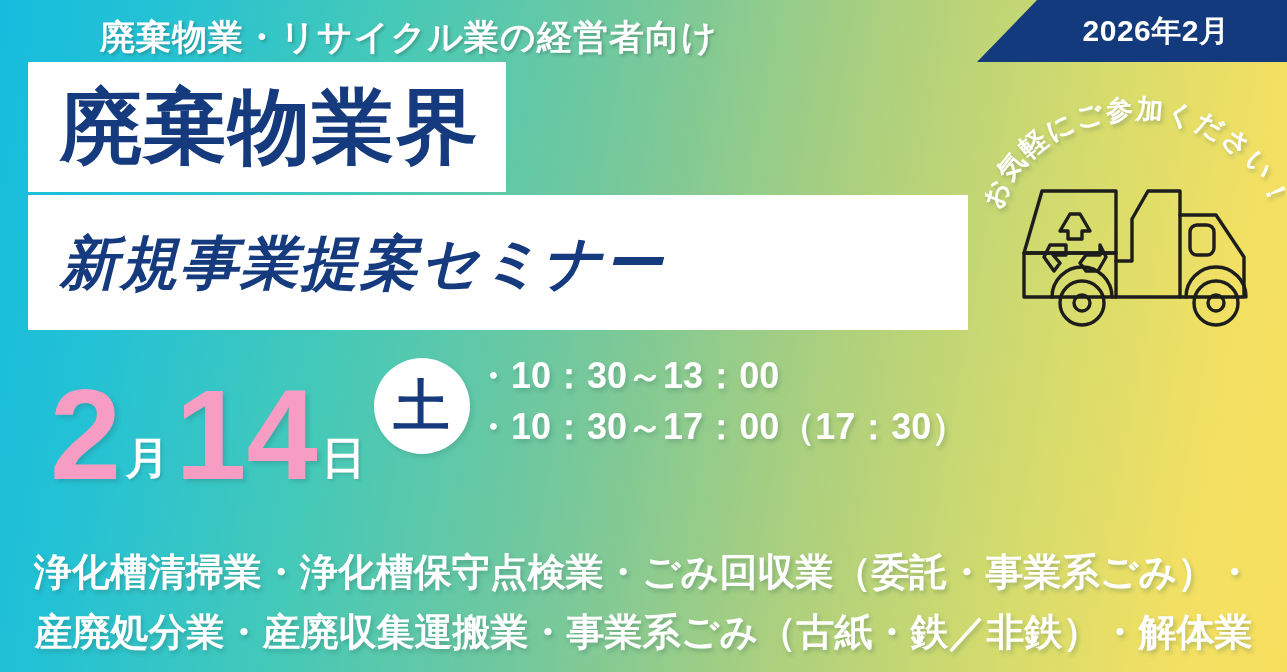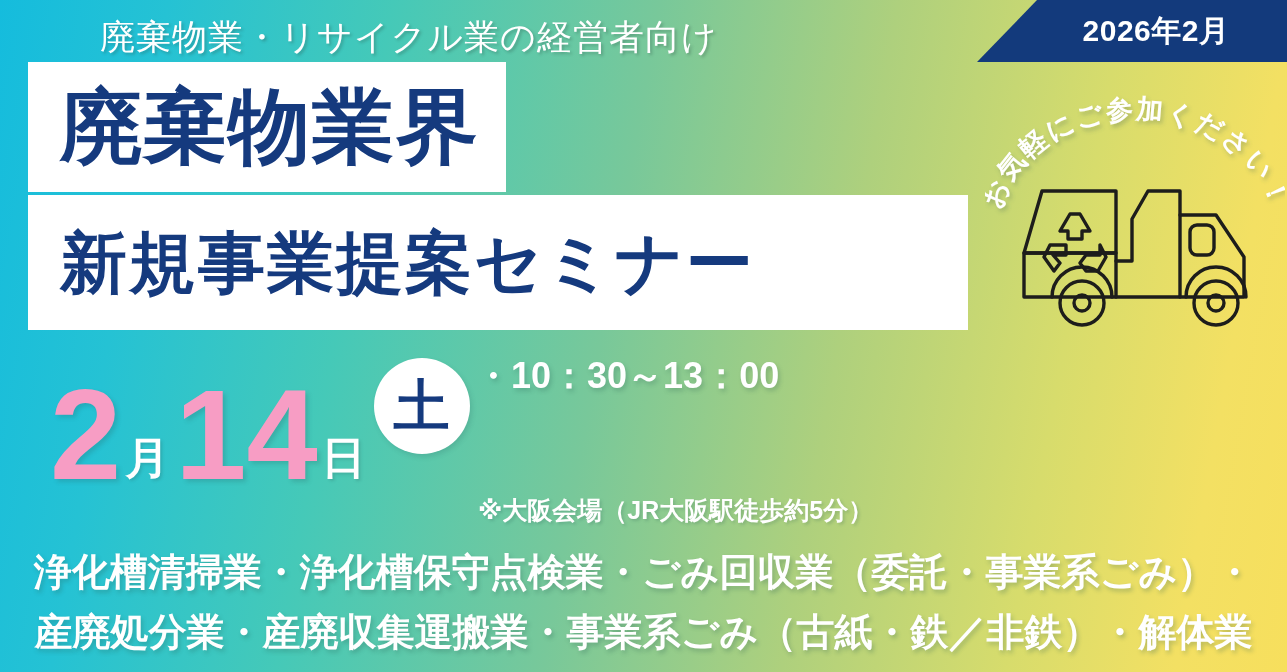--- a/index.html
+++ b/index.html
@@ -25,21 +25,21 @@
         #f3e063 92%,
         #f7df5d 100%);
   }
 
   
   .eyebrow {
     position: absolute;
     left: 100px;
     top: 14px;
     font-size: 35px;
-    font-weight: 400;
+    font-weight: 700;
     color: #ffffff;
     letter-spacing: 1px;
     white-space: nowrap;
     text-shadow: 2px 2px 3px rgba(40,70,60,0.30);
   }
 
   
   .date-badge {
     position: absolute;
     right: 0;
@@ -86,21 +86,21 @@
   }
   .title-text {
     color: #153a7e;
     font-weight: 700;
     white-space: nowrap;
     line-height: 1;
     padding-left: 32px;
     letter-spacing: 2px;
   }
   .title-text-1 { font-size: 82px; }
-  .title-text-2 { font-size: 67px; }
+  .title-text-2 { font-size: 58px; font-style: italic; }
 
   
   .catch-arc {
     position: absolute;
     left: 985px;
     top: 86px;
     width: 300px;
     height: 130px;
     pointer-events: none;
   }
@@ -267,22 +267,22 @@
     <span class="d-unit">月</span>
     <span class="d-num">14</span>
     <span class="d-unit">日</span>
     <span class="dow-circle">
       <span>土</span>
     </span>
   </div>
 
   <div class="times">
     <div class="time-line">・10：30～13：00</div>
-  </div>
-
-  <div class="venue-note">※大阪会場（JR大阪駅徒歩約5分）</div>
+    <div class="time-line">・10：30～17：00（17：30）</div>
+  </div>
+
 
   <div class="industries">
     <div class="industry-line">浄化槽清掃業・浄化槽保守点検業・ごみ回収業（委託・事業系ごみ）・</div>
     <div class="industry-line">産廃処分業・産廃収集運搬業・事業系ごみ（古紙・鉄／非鉄）・解体業</div>
   </div>
 
 </div>
 
 </body></html>

